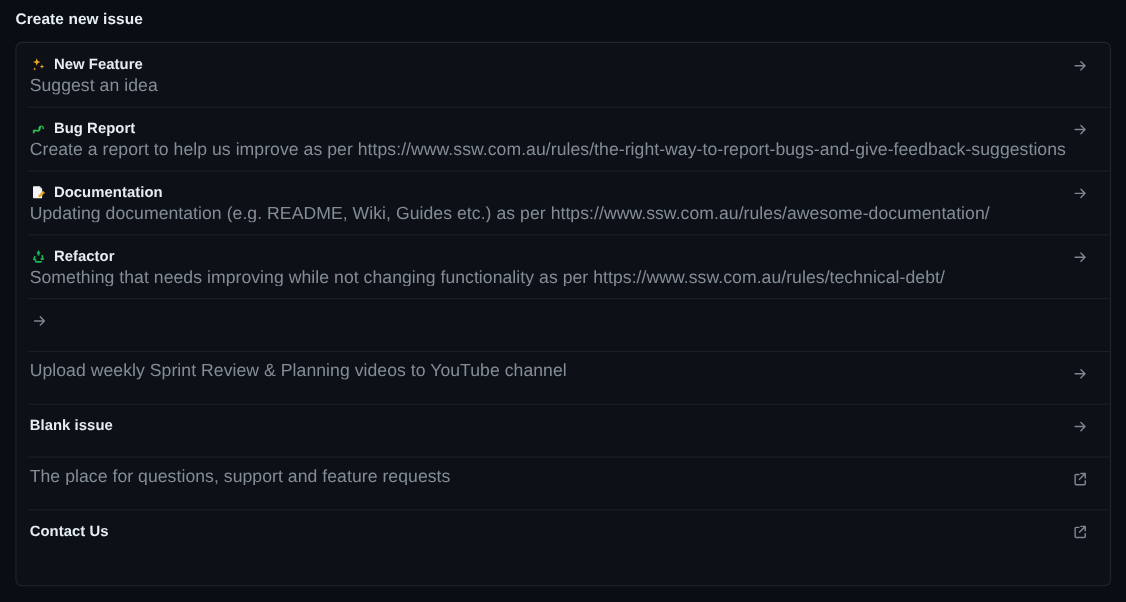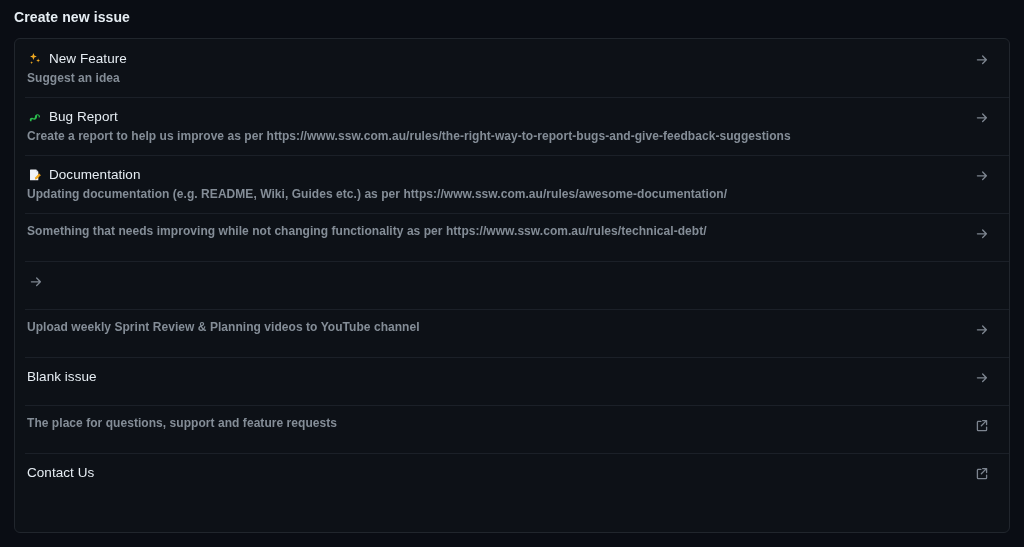--- a/index.html
+++ b/index.html
@@ -100,29 +100,29 @@
     width: 16px;
     height: 16px;
     justify-content: center;
     flex: 0 0 16px;
   }
 
   .row-emoji svg { display: block; }
 
   .row-title {
     font-size: 13.5px;
-    font-weight: 400;
+    font-weight: 700;
     color: #e6edf3;
     letter-spacing: 0.05px;
     white-space: nowrap;
   }
 
   .row-desc {
-    font-size: 12px;
-    font-weight: 700;
+    font-size: 16px;
+    font-weight: 400;
     color: #848d97;
     line-height: 15px;
     letter-spacing: 0.05px;
     white-space: nowrap;
     overflow: hidden;
     text-overflow: ellipsis;
   }
 
   .row-action {
     flex: 0 0 auto;
@@ -205,20 +205,31 @@
             <div class="row-desc">Updating documentation (e.g. README, Wiki, Guides etc.) as per https://www.ssw.com.au/rules/awesome-documentation/</div>
           </div>
           <div class="row-action">
             <svg width="14" height="14" viewBox="0 0 16 16" aria-hidden="true">
               <path d="M8.22 2.97a.75.75 0 0 1 1.06 0l4.25 4.25a.75.75 0 0 1 0 1.06l-4.25 4.25a.75.75 0 1 1-1.06-1.06l2.97-2.97H2.75a.75.75 0 0 1 0-1.5h8.44L8.22 4.03a.75.75 0 0 1 0-1.06z"></path>
             </svg>
           </div>
         </div>
         <div class="template-row">
           <div class="row-main">
+            <div class="row-title-line">
+              <span class="row-emoji">
+                <svg width="14" height="14" viewBox="0 0 16 16">
+                  <path d="M8 1.4l2.1 3.6H9v2.1H7V5H5.9z" fill="#1db954"></path>
+                  <path d="M2.2 11.4l1.4-3.9 1.7 1-1.05 1.8 1.8 1.05-1 1.7z" fill="#1db954"></path>
+                  <path d="M13.8 11.4l-2.85.65-1-1.7 1.8-1.05-1.05-1.8 1.7-1z" fill="#1db954"></path>
+                  <path d="M4.2 13h7.6l-1.1 1.6H5.3z" fill="#1db954"></path>
+                </svg>
+              </span>
+              <span class="row-title">Refactor</span>
+            </div>
             <div class="row-desc">Something that needs improving while not changing functionality as per https://www.ssw.com.au/rules/technical-debt/</div>
           </div>
           <div class="row-action">
             <svg width="14" height="14" viewBox="0 0 16 16" aria-hidden="true">
               <path d="M8.22 2.97a.75.75 0 0 1 1.06 0l4.25 4.25a.75.75 0 0 1 0 1.06l-4.25 4.25a.75.75 0 1 1-1.06-1.06l2.97-2.97H2.75a.75.75 0 0 1 0-1.5h8.44L8.22 4.03a.75.75 0 0 1 0-1.06z"></path>
             </svg>
           </div>
         </div>
         <div class="template-row">
           <div class="row-action">

